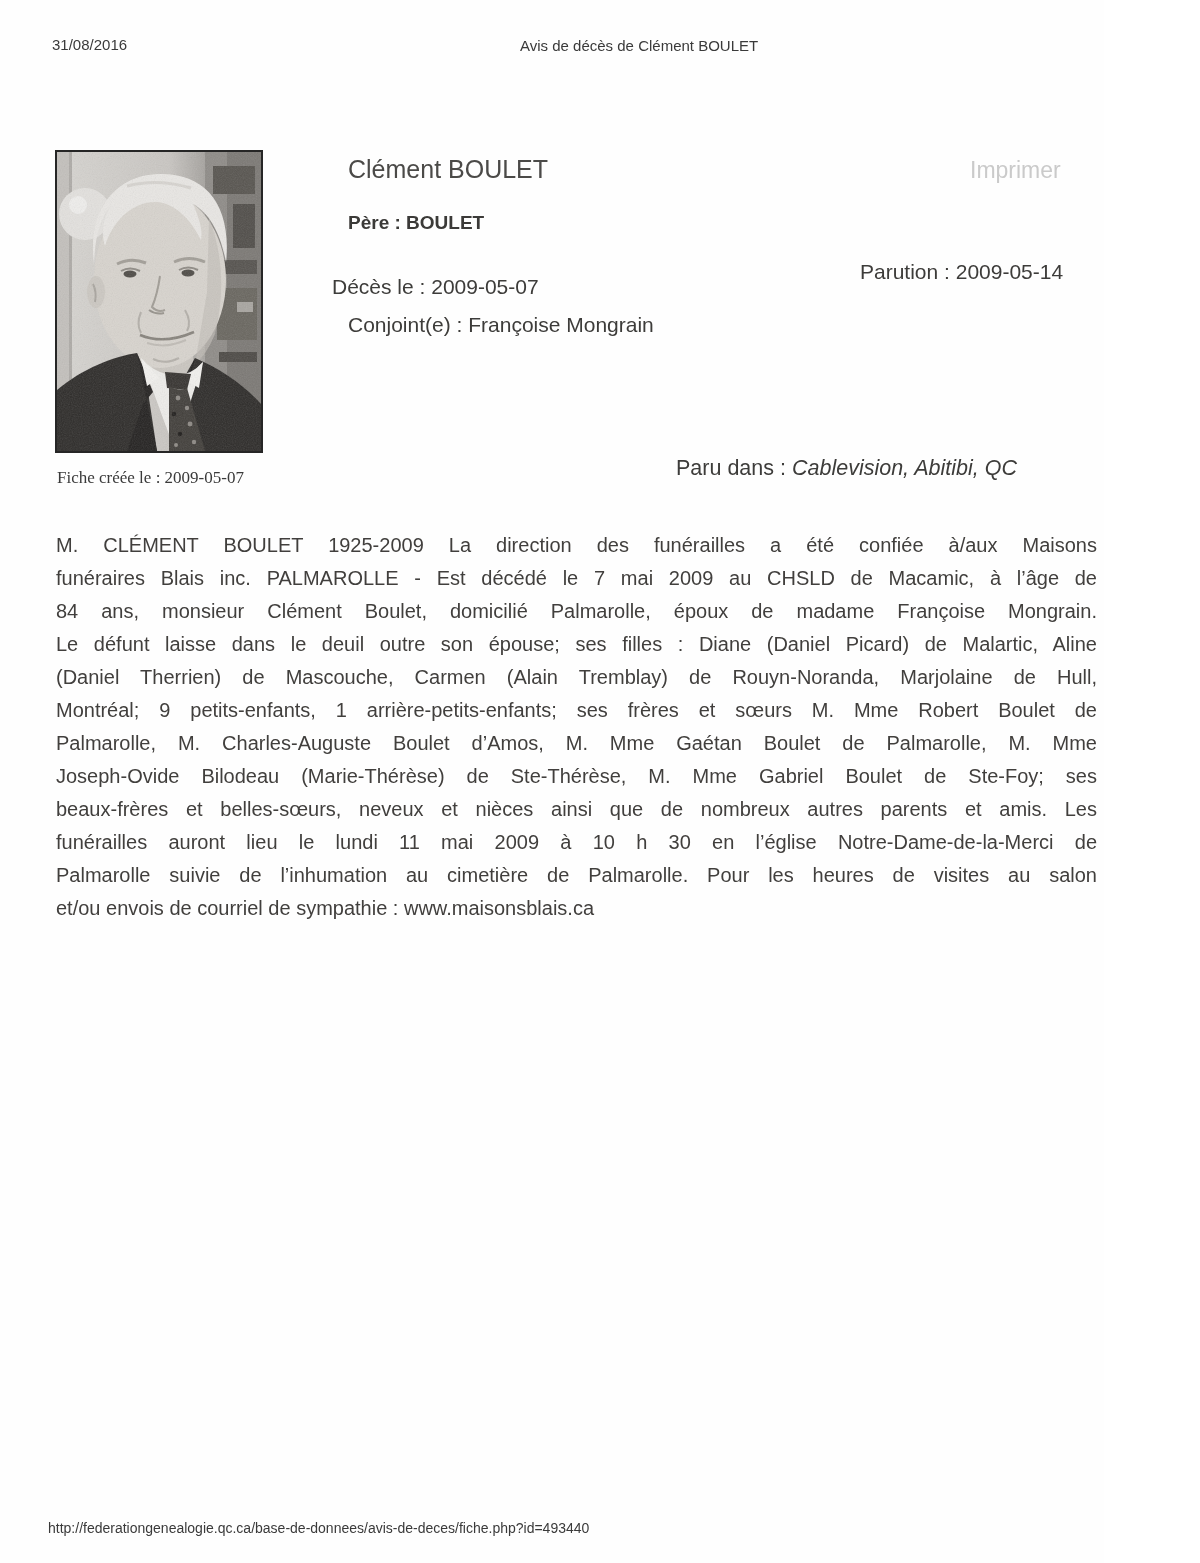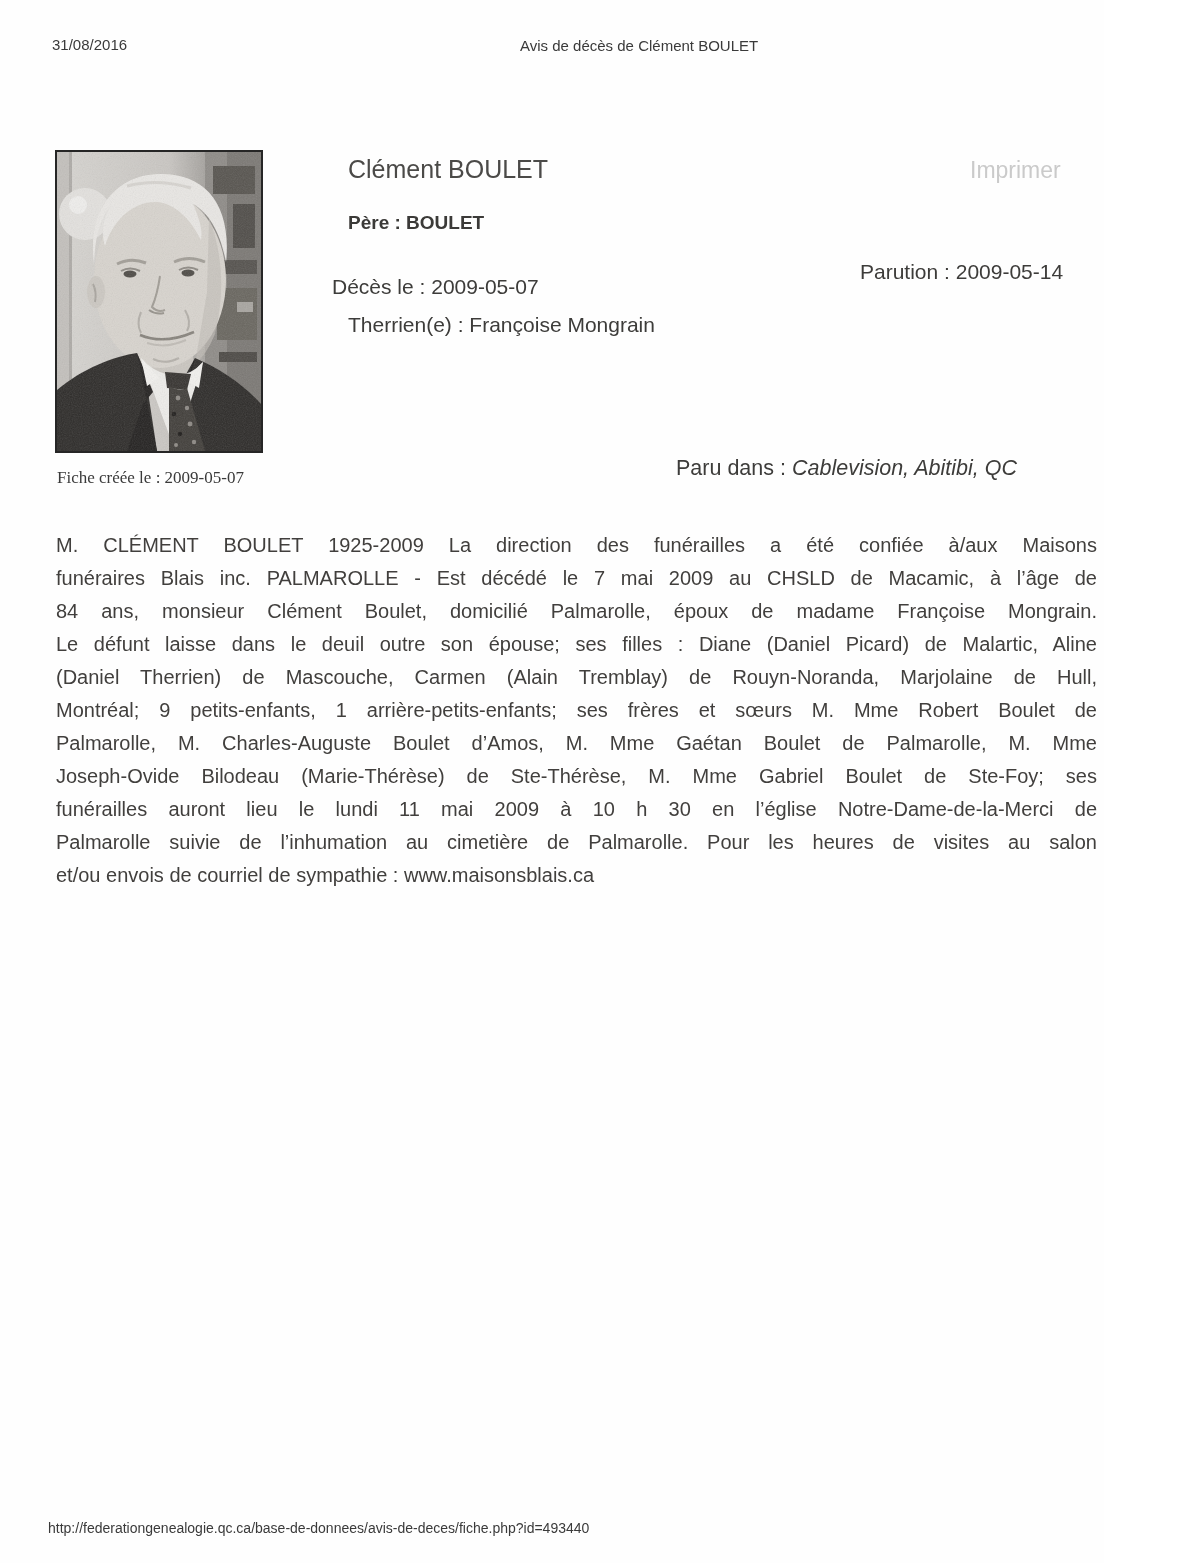--- a/index.html
+++ b/index.html
@@ -149,35 +149,36 @@
     </svg>
   </div>
 
   <div class="created">Fiche créée le : 2009-05-07</div>
 
   <div class="name">Clément BOULET</div>
   <a class="imprimer">Imprimer</a>
   <div class="father">Père : BOULET</div>
   <div class="death">Décès le : 2009-05-07</div>
   <div class="parution">Parution : 2009-05-14</div>
-  <div class="spouse">Therrien(e) : Françoise Mongrain</div>
+  <div class="spouse">Conjoint(e) : Françoise Mongrain</div>
 
   <div class="paru-dans">
     <span class="label">Paru dans :</span><span class="italic">Cablevision, Abitibi, QC</span>
   </div>
 
   <div class="obit">
       <div class="obit-line">M. CLÉMENT BOULET 1925-2009 La direction des funérailles a été confiée à/aux Maisons</div>
       <div class="obit-line">funéraires Blais inc. PALMAROLLE - Est décédé le 7 mai 2009 au CHSLD de Macamic, à l’âge de</div>
       <div class="obit-line">84 ans, monsieur Clément Boulet, domicilié Palmarolle, époux de madame Françoise Mongrain.</div>
       <div class="obit-line">Le défunt laisse dans le deuil outre son épouse; ses filles : Diane (Daniel Picard) de Malartic, Aline</div>
       <div class="obit-line">(Daniel Therrien) de Mascouche, Carmen (Alain Tremblay) de Rouyn-Noranda, Marjolaine de Hull,</div>
       <div class="obit-line">Montréal; 9 petits-enfants, 1 arrière-petits-enfants; ses frères et sœurs M. Mme Robert Boulet de</div>
       <div class="obit-line">Palmarolle, M. Charles-Auguste Boulet d’Amos, M. Mme Gaétan Boulet de Palmarolle, M. Mme</div>
       <div class="obit-line">Joseph-Ovide Bilodeau (Marie-Thérèse) de Ste-Thérèse, M. Mme Gabriel Boulet de Ste-Foy; ses</div>
+      <div class="obit-line">beaux-frères et belles-sœurs, neveux et nièces ainsi que de nombreux autres parents et amis. Les</div>
       <div class="obit-line">funérailles auront lieu le lundi 11 mai 2009 à 10 h 30 en l’église Notre-Dame-de-la-Merci de</div>
       <div class="obit-line">Palmarolle suivie de l’inhumation au cimetière de Palmarolle. Pour les heures de visites au salon</div>
       <div class="obit-line">et/ou envois de courriel de sympathie : www.maisonsblais.ca</div>
     </div>
 
   <div class="ftr-url">http://federationgenealogie.qc.ca/base-de-donnees/avis-de-deces/fiche.php?id=493440</div>
   <div class="ftr-page">1/1</div>
 
 </div>
 

